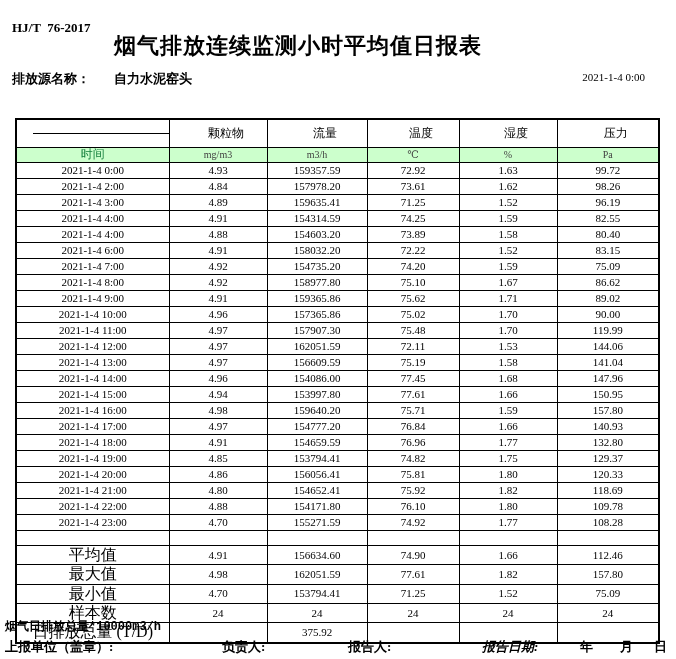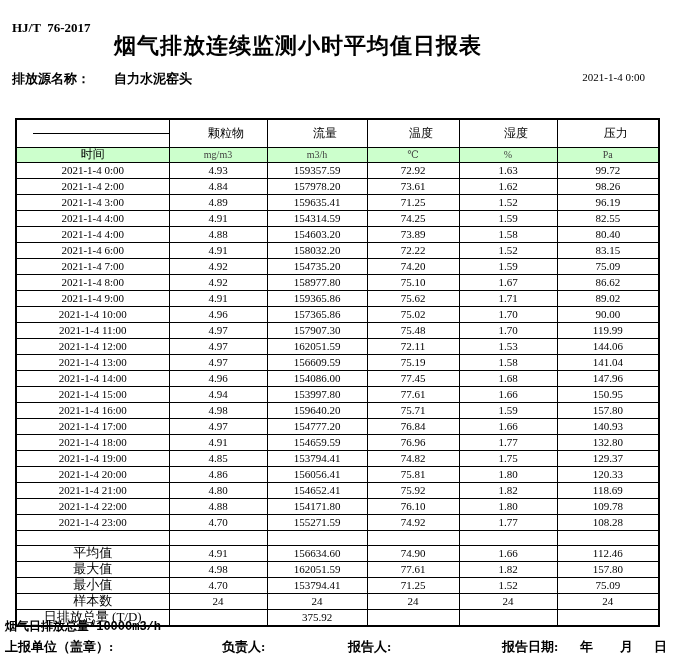--- a/index.html
+++ b/index.html
@@ -19,31 +19,31 @@
     border:2px solid #000;font-size:11px;
   }
   table.report td{
     border:1px solid #000;text-align:center;padding:0;height:15px;
     white-space:nowrap;overflow:hidden;line-height:1.15;
   }
   tr.ph-row td{height:27px;font-size:12px;padding-left:16px;}
   td.split-cell{vertical-align:top;}
   .split-top{height:13px;border-bottom:1px solid #000;}
   tr.unit-row td{background:#ccffcc;color:#404040;font-size:10px;height:13px;}
-  tr.unit-row td.time-h{font-size:12px;color:#000000;}
-  td.sum-label{font-size:13px;}
+  tr.unit-row td.time-h{font-size:12px;color:#15803d;}
+  td.sum-label{font-size:16px;}
   td.total-label{text-align:left;padding-left:3px;}
   tr.spacer-row td{height:14px;}
   .footer-note{position:absolute;left:5px;top:618px;font-size:12px;font-weight:bold;font-family:Liberation Mono, monospace;}
   .footer-line{position:absolute;left:0;top:638px;width:676px;font-size:13px;font-weight:bold;}
   .footer-line span{position:absolute;white-space:nowrap;}
   .fl-unit{left:5px;}
   .fl-resp{left:222px;}
   .fl-reporter{left:348px;}
-  .fl-date{left:502px;}
+  .fl-date{left:482px;font-style:italic;}
   .fl-year{left:580px;}
   .fl-month{left:620px;}
   .fl-day{left:654px;}
 </style>
 </head>
 <body>
 
 <div>
 
   <div class="doc-code">HJ/T  76-2017</div>

